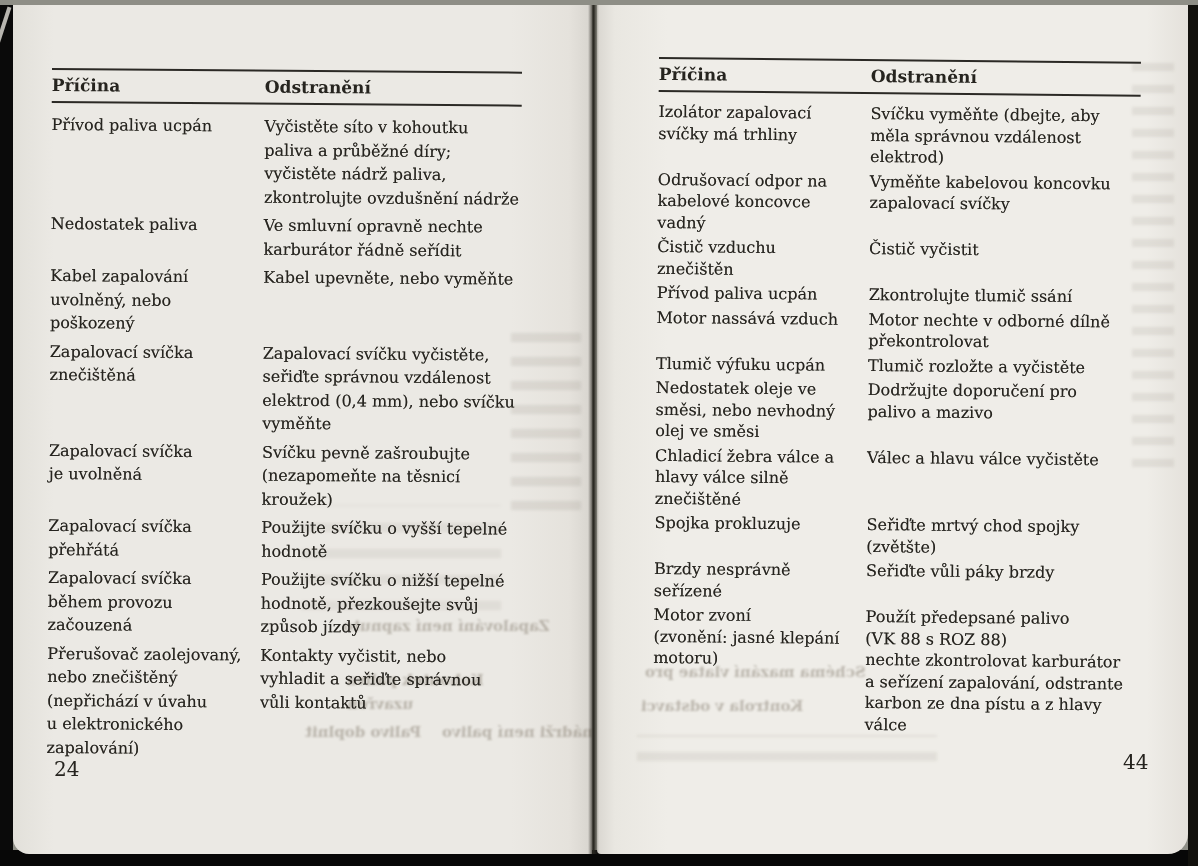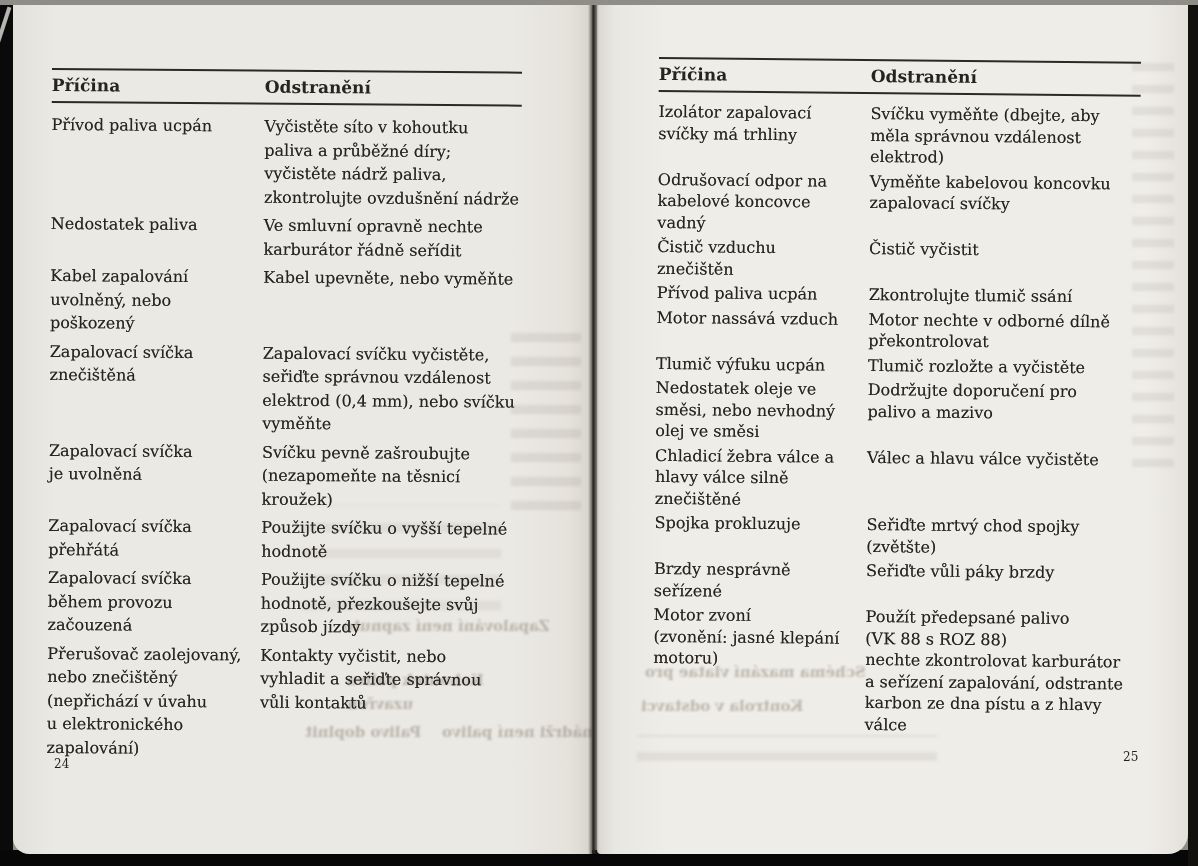--- a/index.html
+++ b/index.html
@@ -51,21 +51,21 @@
   .content-left .row{grid-template-columns:213px 1fr;margin-bottom:5px;}
   .content-right .row{grid-template-columns:212px 1fr;margin-bottom:3px;}
   .cell{
     white-space:pre-line;font-size:16px;
     text-shadow:0 0 .4px rgba(38,36,31,.55);
   }
   .content-left .cell{line-height:23.5px;}
   .content-right .cell{line-height:21.5px;}
   .cell.remedy{padding-right:2px;}
 
-  .page-number{position:absolute;font-size:12px;z-index:2;}
+  .page-number{position:absolute;font-size:20px;z-index:2;}
   .pn-left{left:41px;top:752px;}
   .pn-right{left:526px;top:745px;}
 
   
   .ghost-layer{position:absolute;inset:0;pointer-events:none;}
   .ghost-text{
     position:absolute;display:inline-block;transform:scaleX(-1);
     filter:blur(1.2px);color:rgba(104,95,79,.38);
     font-weight:bold;font-size:15px;white-space:pre;
   }
@@ -272,16 +272,16 @@
           <div class="cell remedy">Použít předepsané palivo
 (VK 88 s ROZ 88)
 nechte zkontrolovat karburátor
 a seřízení zapalování, odstrante
 karbon ze dna pístu a z hlavy
 válce</div>
         </div>
       </div>
   </div>
 
-  <div class="page-number pn-right">25</div>
+  <div class="page-number pn-right">44</div>
 </div>
 
 <div class="band-top"></div>
 
 </body></html>

